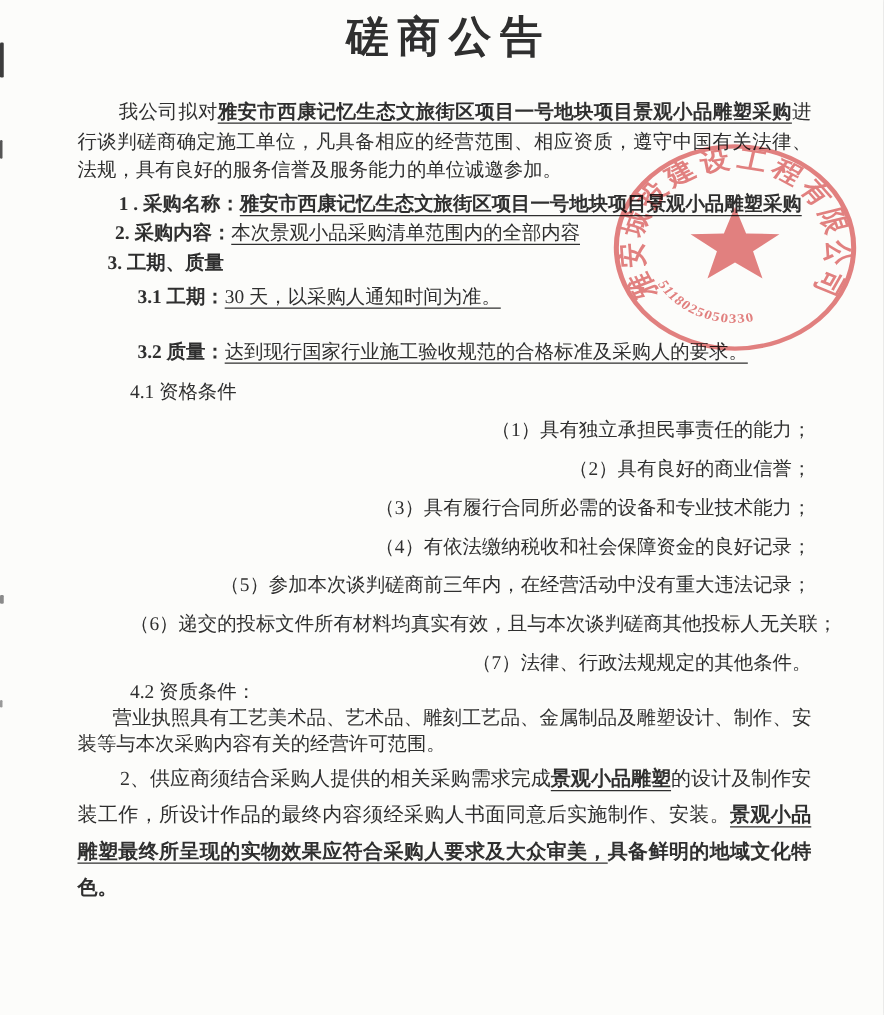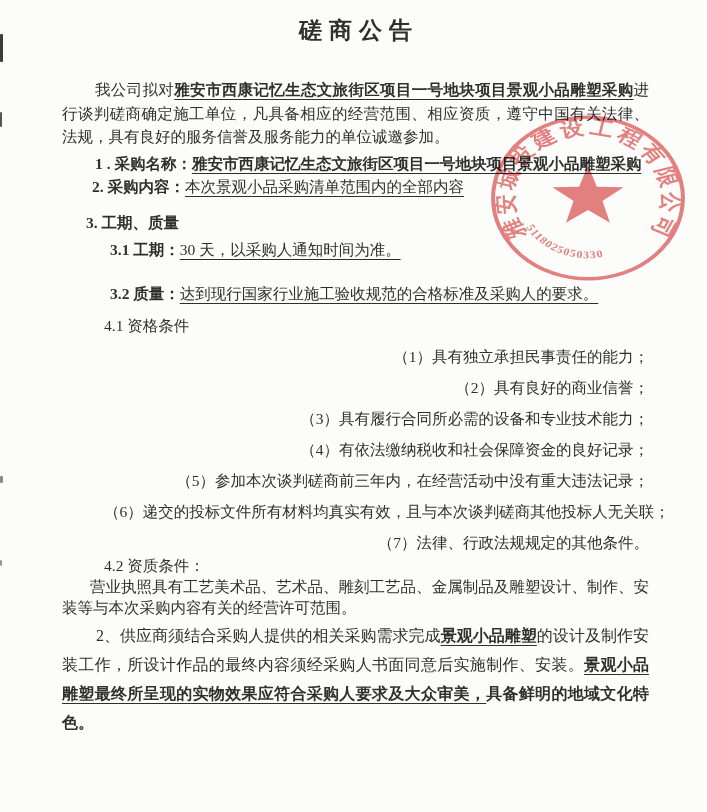--- a/index.html
+++ b/index.html
@@ -3,28 +3,28 @@
 <meta charset="utf-8">
 <style>
   html,body{margin:0;padding:0;background:#e8e8e8;}
   .page{
     position:relative;width:707px;height:812px;background:#fcfcfa;
     overflow:hidden;font-family:"Liberation Serif","DejaVu Serif",serif;
     color:#2f2f2f;box-shadow:0 0 4px rgba(0,0,0,.2);
   }
   .content{position:absolute;left:0;top:0;width:707px;height:812px;
     padding:12px 58px 0 62px;box-sizing:border-box;}
-  .title{font-size:23px;line-height:34px;font-weight:bold;text-align:center;
+  .title{font-size:34px;line-height:34px;font-weight:bold;text-align:center;
     letter-spacing:7px;margin:2px 0 0 7px;}
   .intro{margin:30px 0 0;font-size:15.5px;line-height:23.5px;
     text-indent:33px;text-align:justify;}
   .line{font-size:15.5px;line-height:20px;margin:0;white-space:nowrap;}
   .i1{margin-top:5px;padding-left:33px;}
   .i2{margin-top:3px;padding-left:30px;}
-  .i3{margin-top:16px;padding-left:24px;}
+  .i3{margin-top:4px;padding-left:24px;}
   .i31{margin-top:7px;padding-left:48px;}
   .i32{margin-top:24px;padding-left:48px;}
   .i4{margin-top:8px;padding-left:24px;}
   .h41{margin-top:12px;padding-left:42px;}
   .q{margin-top:11px;padding-left:42px;text-align:right;}
   .h42{margin-top:3px;padding-left:42px;}
   .p42{margin:0;font-size:15.5px;line-height:21.5px;text-indent:28px;text-align:justify;}
   .p43{margin:15px 0 0;font-size:16px;line-height:30px;text-indent:38px;text-align:justify;}
   .sup{margin:2px 0 0;font-size:16px;line-height:29px;text-indent:34px;text-align:justify;}
   .b{font-weight:bold;}

